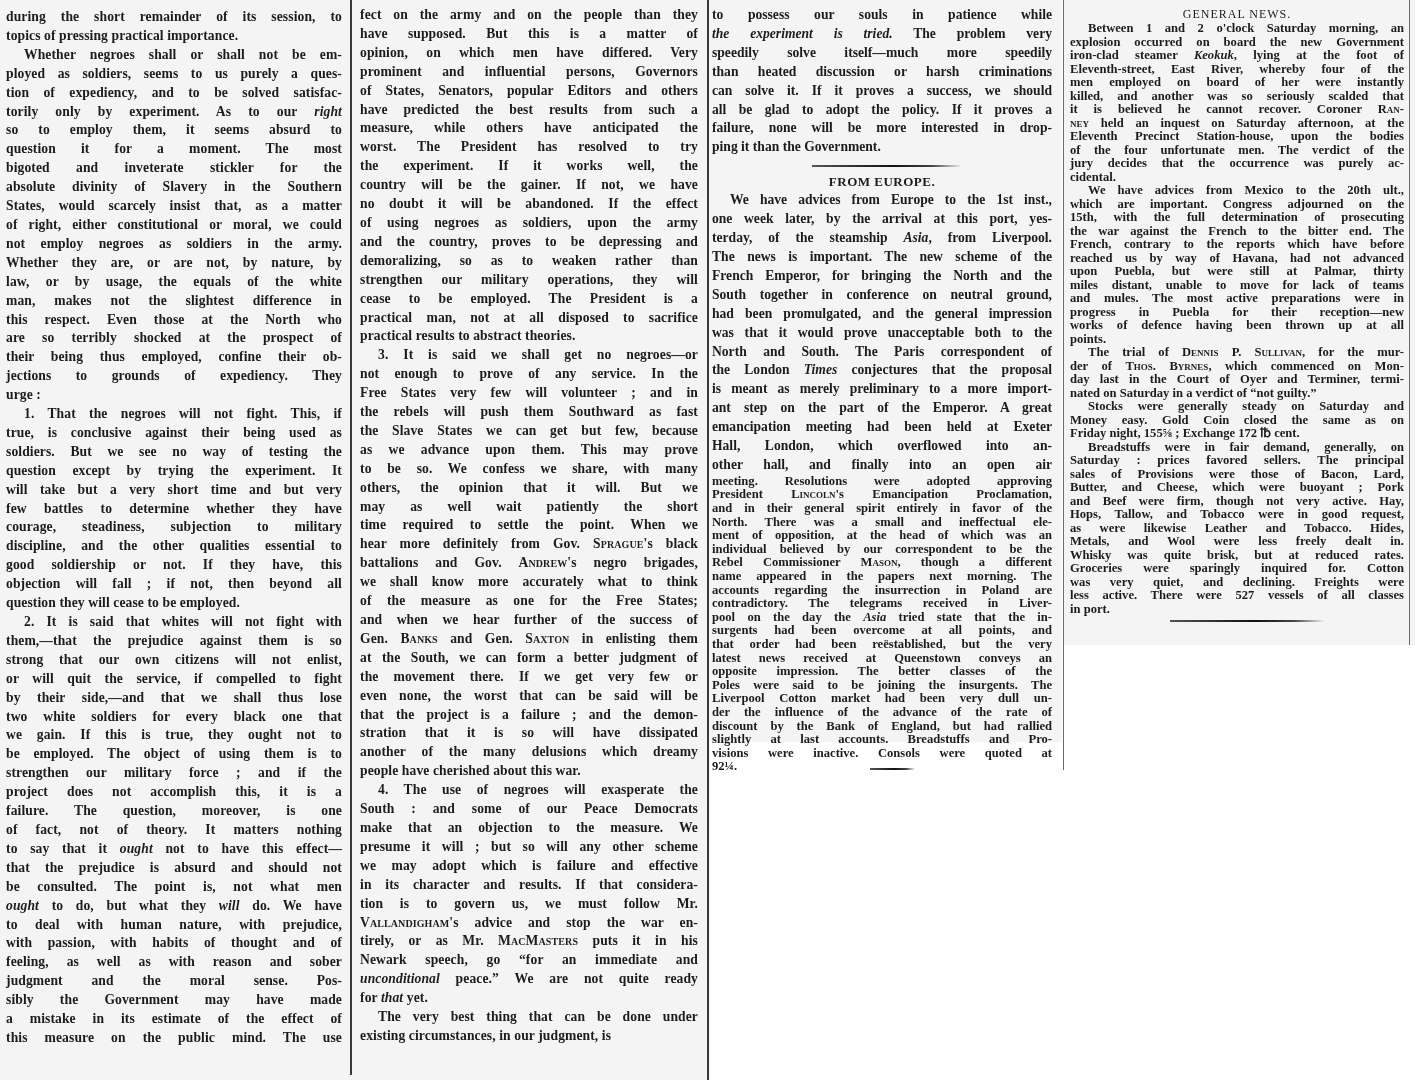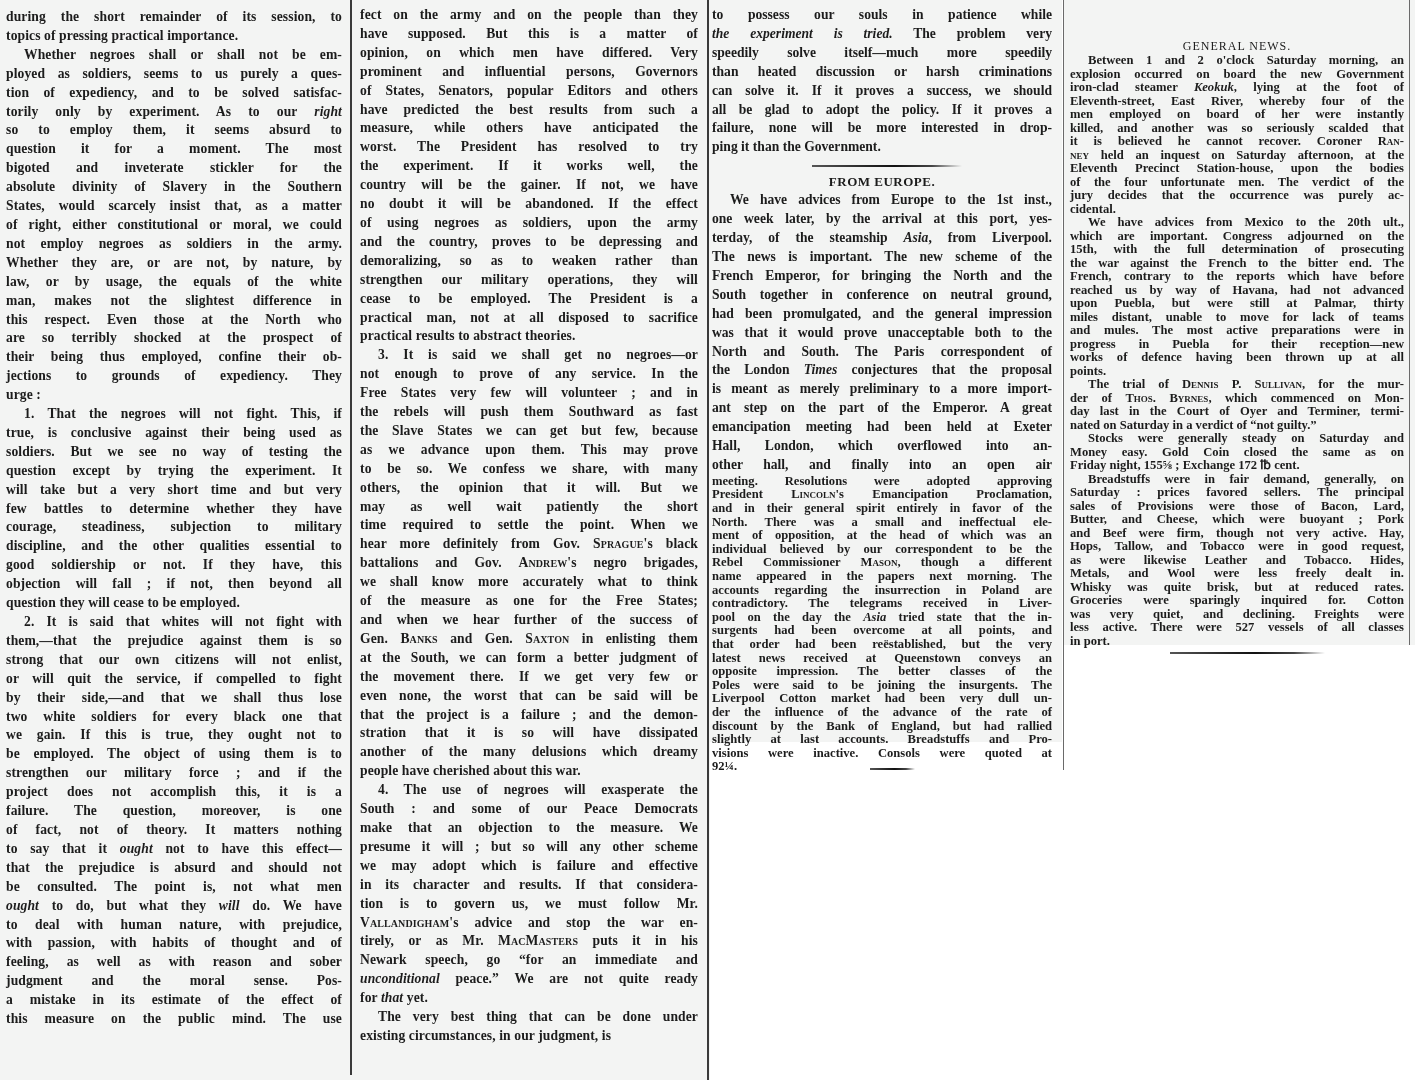--- a/index.html
+++ b/index.html
@@ -106,20 +106,21 @@
       <span class="line">failure.  The question, moreover, is one</span>
       <span class="line">of fact, not of theory.  It matters nothing</span>
       <span class="line"><span>to say that it </span><span class="it">ought</span><span> not to have this effect—</span></span>
       <span class="line">that the prejudice is absurd and should not</span>
       <span class="line">be consulted.  The point is, not what men</span>
       <span class="line"><span class="it">ought</span><span> to do, but what they </span><span class="it">will</span><span> do.  We have</span></span>
       <span class="line">to deal with human nature, with prejudice,</span>
       <span class="line">with passion, with habits of thought and of</span>
       <span class="line">feeling, as well as with reason and sober</span>
       <span class="line">judgment and the moral sense.  Pos-</span>
+      <span class="line">sibly the Government may have made</span>
       <span class="line">a mistake in its estimate of the effect of</span>
       <span class="line">this measure on the public mind.  The use</span>
     </div>
   </div>
 
 <div class="col c2" id="col2" style="left:360px;top:6px;width:338px;">
     <div>
       <span class="line">fect on the army and on the people than they</span>
       <span class="line">have supposed.  But this is a matter of</span>
       <span class="line">opinion, on which men have differed.  Very</span>
@@ -235,21 +236,21 @@
       <span class="line tight">der the influence of the advance of the rate of</span>
       <span class="line tight">discount by the Bank of England, but had rallied</span>
       <span class="line tight">slightly at last accounts.  Breadstuffs and Pro-</span>
       <span class="line tight">visions were inactive.  Consols were quoted at</span>
       <span class="line last tight">92¼.</span>
     </div>
   <div class="rule" style="position:relative;left:158px;width:45px;margin-top:-6px;"></div>
 </div>
 
 <div class="col c4" style="left:1070px;top:6px;width:334px;">
-  <div class="heading" style="font-size:12px;line-height:16px;font-weight:normal;letter-spacing:1px;margin-top:32px;">GENERAL NEWS.</div>
+  <div class="heading" style="font-size:12px;line-height:16px;font-weight:normal;letter-spacing:1px;">GENERAL NEWS.</div>
   <div id="col4">
       <div>
         <span class="line indent">Between 1 and 2 o'clock Saturday morning, an</span>
         <span class="line">explosion occurred on board the new Government</span>
         <span class="line"><span>iron-clad steamer </span><span class="it">Keokuk</span><span>, lying at the foot of</span></span>
         <span class="line">Eleventh-street, East River, whereby four of the</span>
         <span class="line">men employed on board of her were instantly</span>
         <span class="line">killed, and another was so seriously scalded that</span>
         <span class="line"><span>it is believed he cannot recover.  Coroner </span><span class="sc">Ran-</span></span>
         <span class="line"><span class="sc">ney</span><span> held an inquest on Saturday afternoon, at the</span></span>

